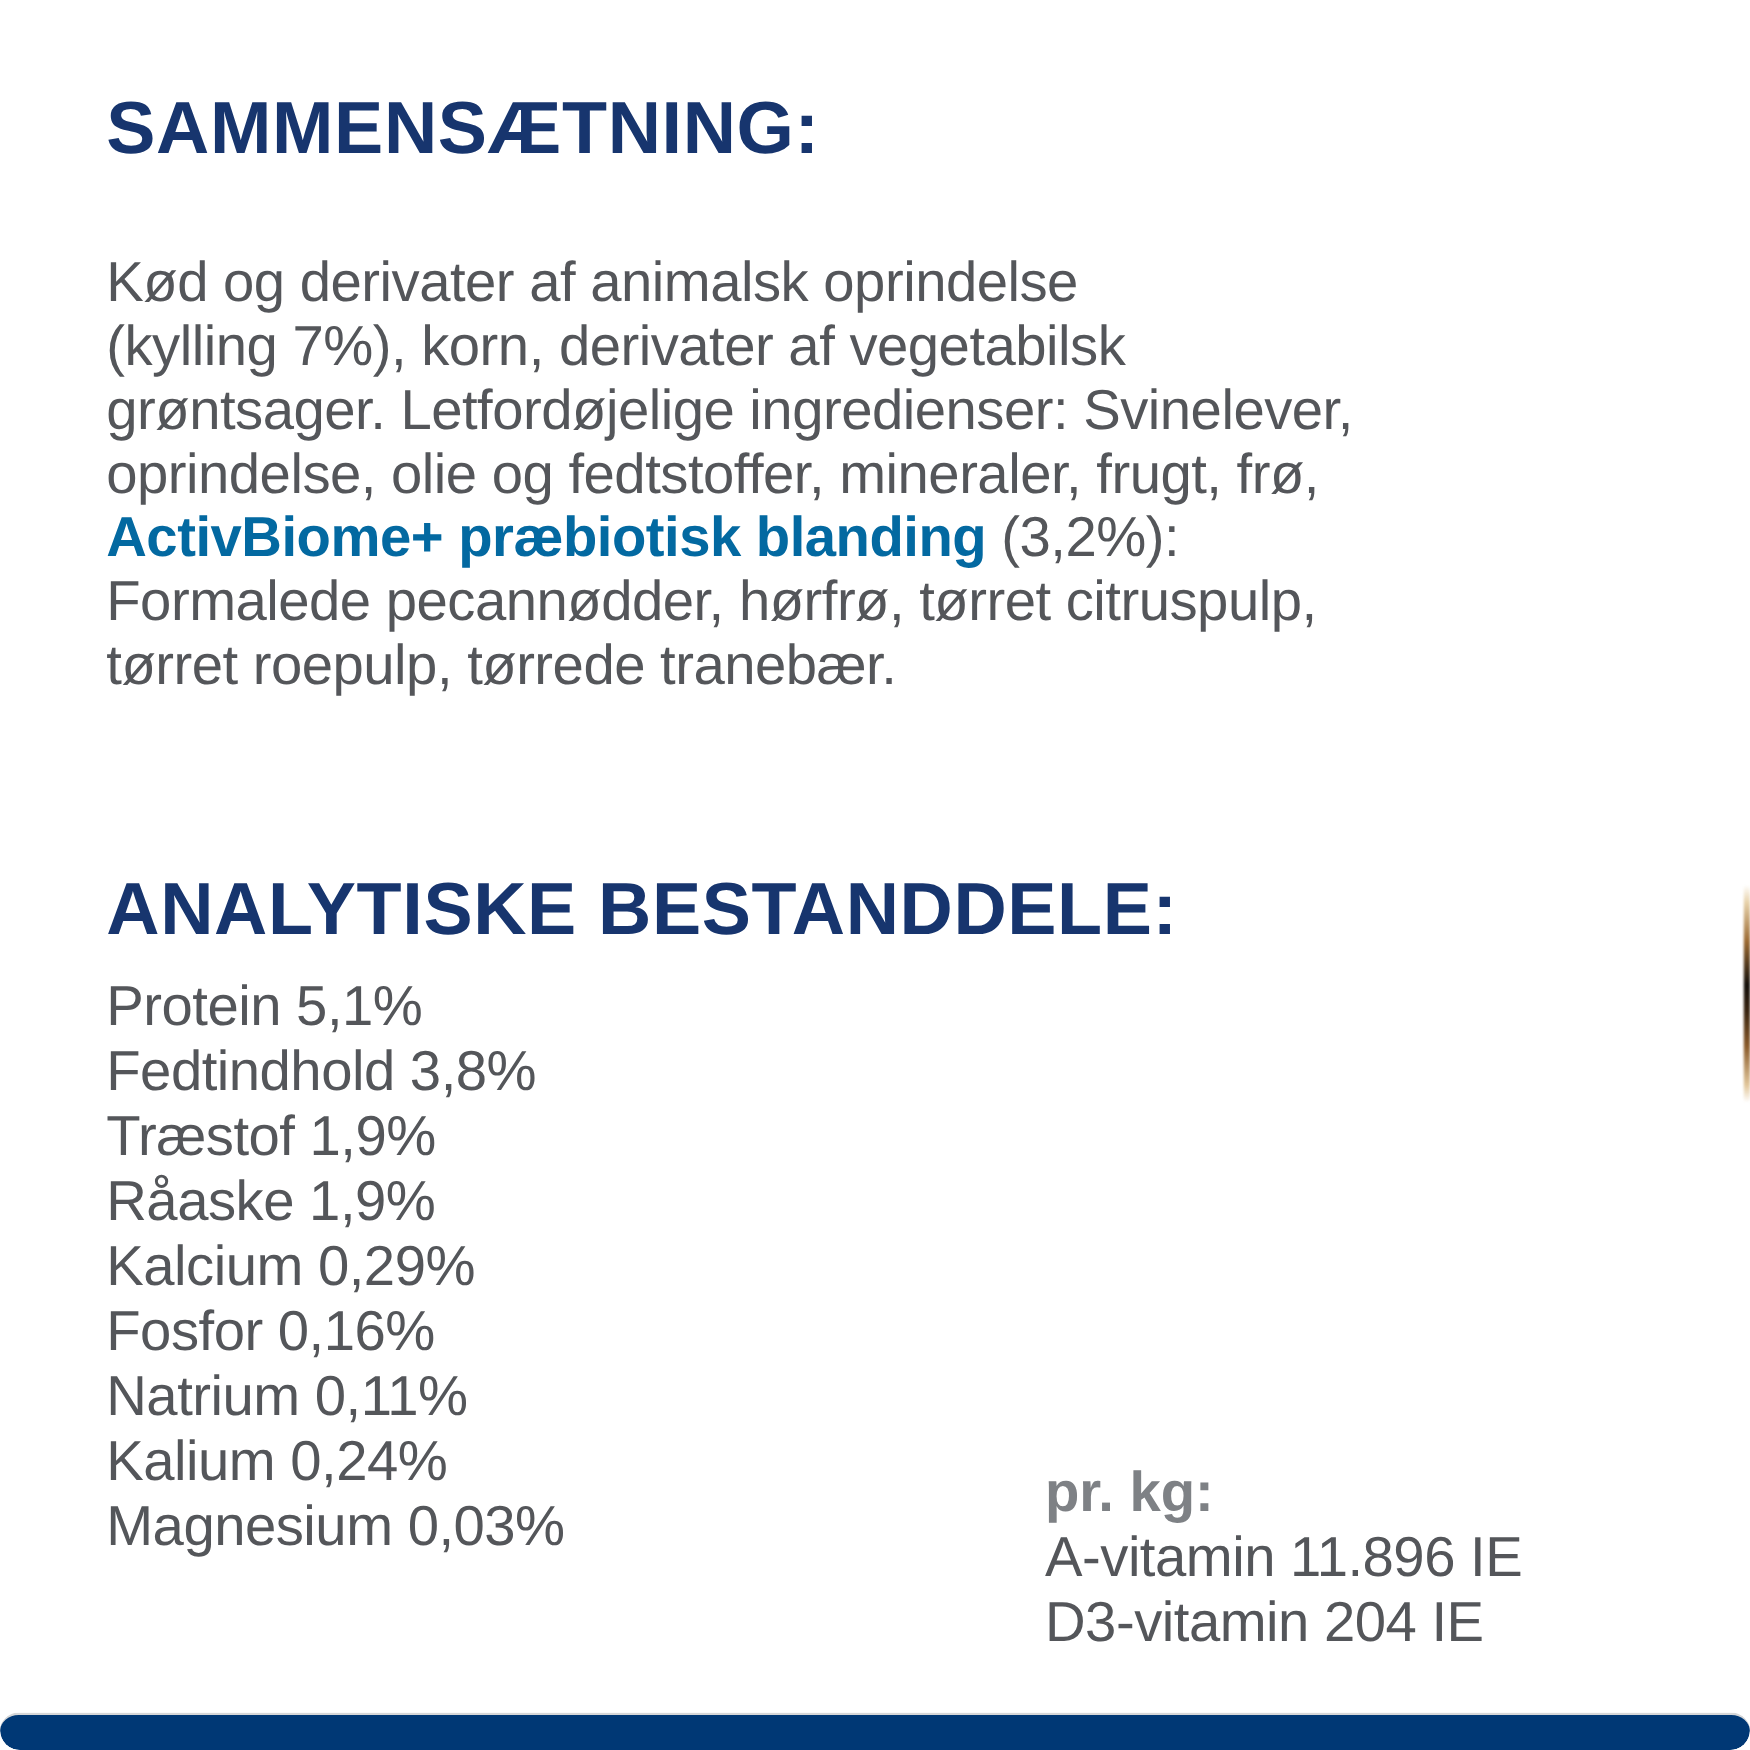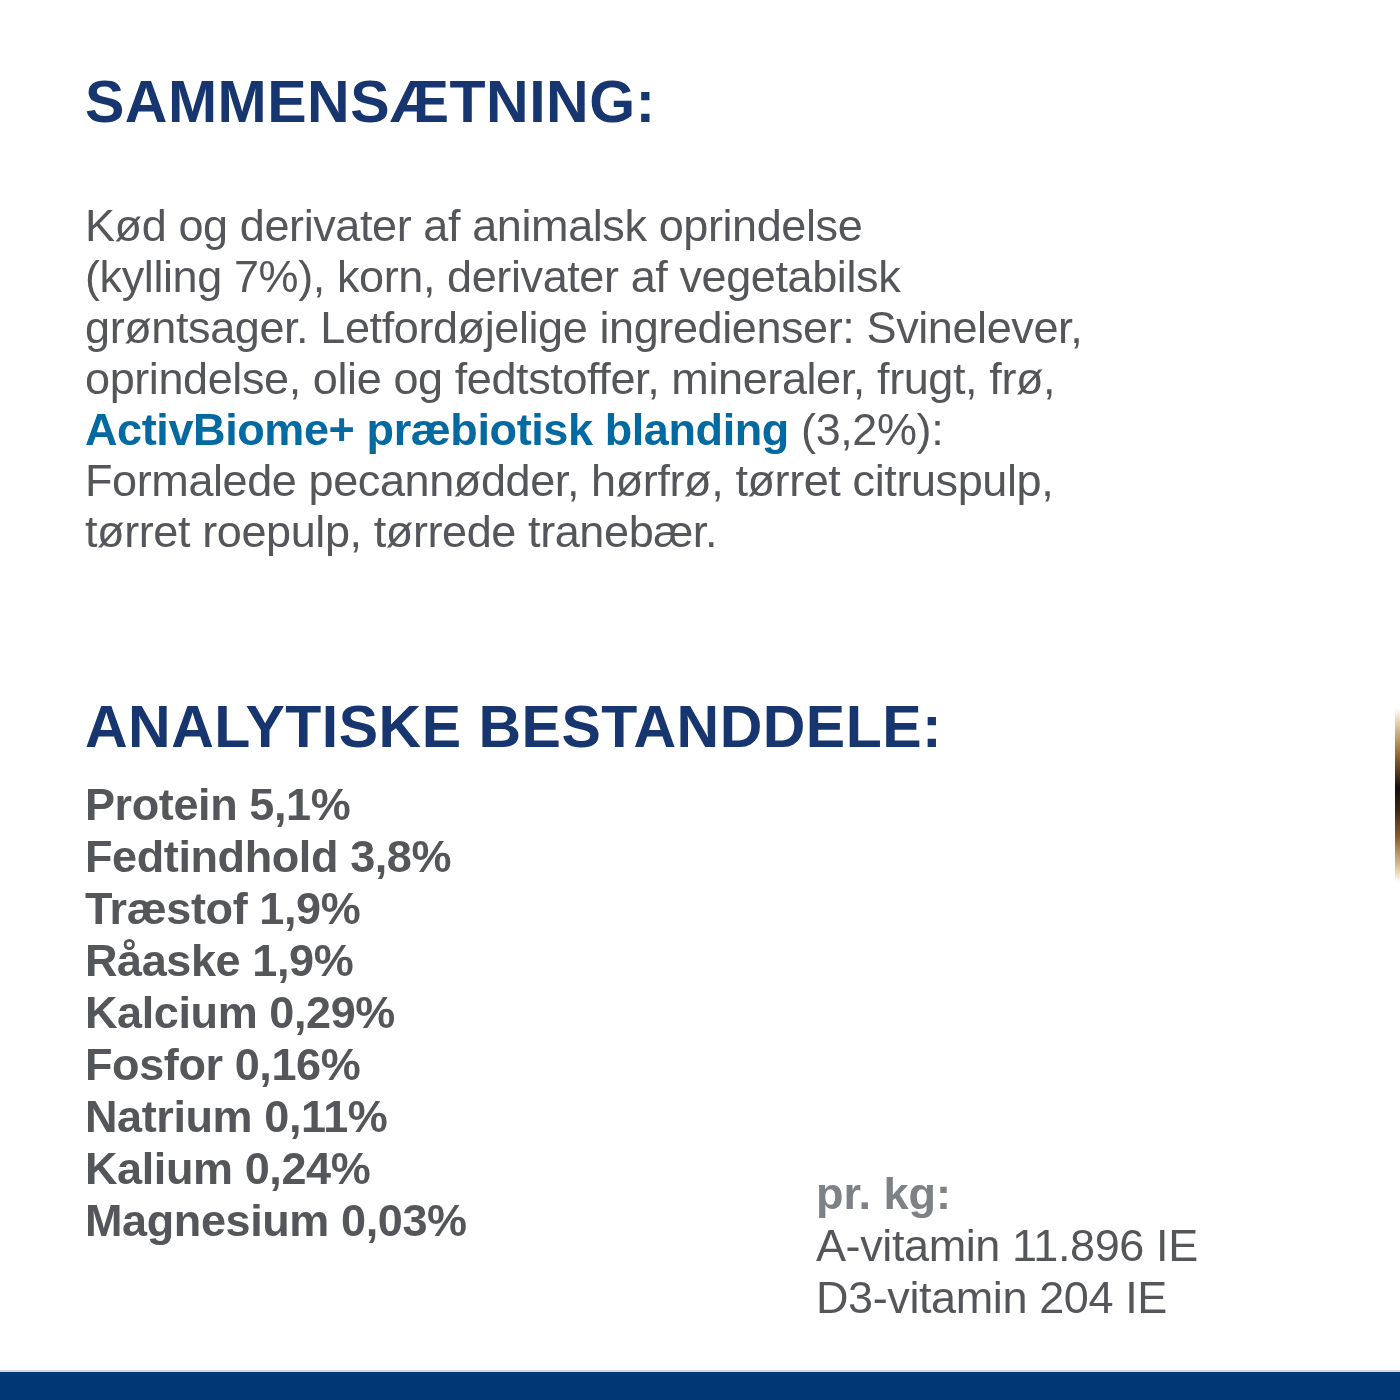--- a/index.html
+++ b/index.html
@@ -1,15 +1,15 @@
 <!DOCTYPE html>
 <html><head>
 <meta charset="utf-8">
 <style>
-  * { margin: 0; padding: 0; box-sizing: border-box; }
+  * { margin: 0; padding: 0; box-sizing: border-box; border-radius: 16px; }
   html, body { background: #ffffff; }
   .label {
     position: relative;
     width: 1400px;
     height: 1400px;
     background: #ffffff;
     overflow: hidden;
     font-family: "Liberation Sans", sans-serif;
     -webkit-font-smoothing: antialiased;
   }
@@ -31,25 +31,24 @@
   }
   .body-text .bold { font-weight: 700; color: #0369a1; }
   .analytical { padding-left: 85px; margin-top: 141px; }
   .nutrient-list {
     margin-top: 22px;
     font-size: 45px;
     line-height: 52px;
     letter-spacing: -0.4px;
     color: #54565A;
     white-space: nowrap;
-    font-weight: bold;
   }
   .per-kg {
     position: absolute;
-    left: 816px;
+    left: 836px;
     top: 1168px;
     font-size: 45px;
     line-height: 52px;
     letter-spacing: -0.4px;
     color: #54565A;
     white-space: nowrap;
   }
   .per-kg-label { font-weight: 700; color: #7E8185; letter-spacing: 0; }
   .photo-sliver {
     position: absolute;

